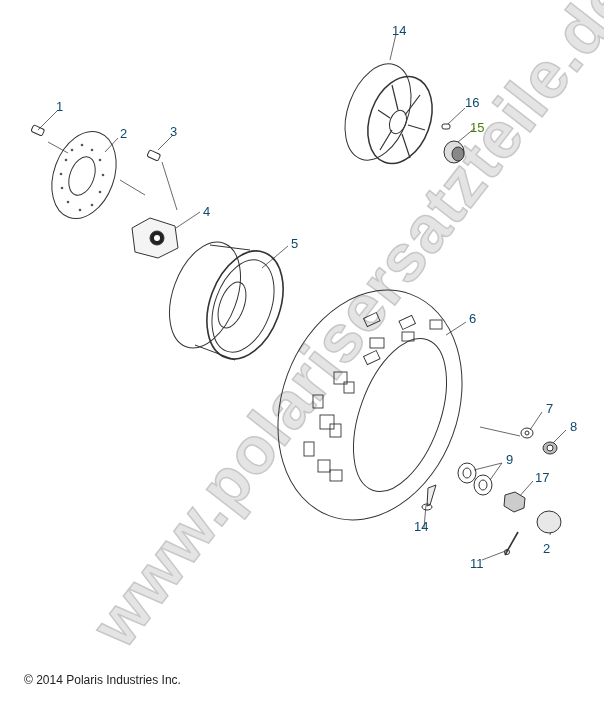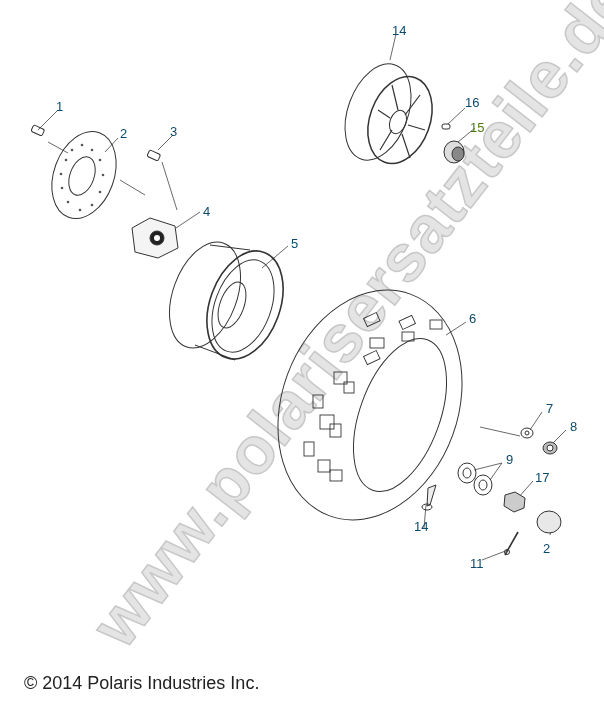--- a/index.html
+++ b/index.html
@@ -1,20 +1,20 @@
 <!DOCTYPE html>
 <html><head>
 <meta charset="utf-8">
 <style>
   html,body{margin:0;padding:0;background:#fff;}
   body{width:604px;height:704px;position:relative;overflow:hidden;font-family:"Liberation Sans",sans-serif;}
   #canvas{position:absolute;left:0;top:0;width:604px;height:704px;}
   .wm{position:absolute;left:-40px;top:300px;width:760px;text-align:center;font-family:"Liberation Sans",sans-serif;font-weight:bold;font-size:66px;color:#e4e4e4;-webkit-text-stroke:1.5px #c8c8c8;transform:rotate(-52deg);transform-origin:center;letter-spacing:1px;white-space:nowrap;}
   .lbl{position:absolute;font-size:13px;color:#0c4a6e;line-height:1;}
-  .copy{position:absolute;left:24px;top:673px;font-size:18px;color:#222;}
+  .copy{position:absolute;left:24px;top:673px;font-size:12px;color:#222;}
   svg{position:absolute;left:0;top:0;}
 </style>
 </head>
 <body>
 
 <div id="canvas">
   <div class="wm">www.polarisersatzteile.de</div>
 
   <svg width="604" height="704" fill="none" stroke="#333" stroke-width="1">
 

